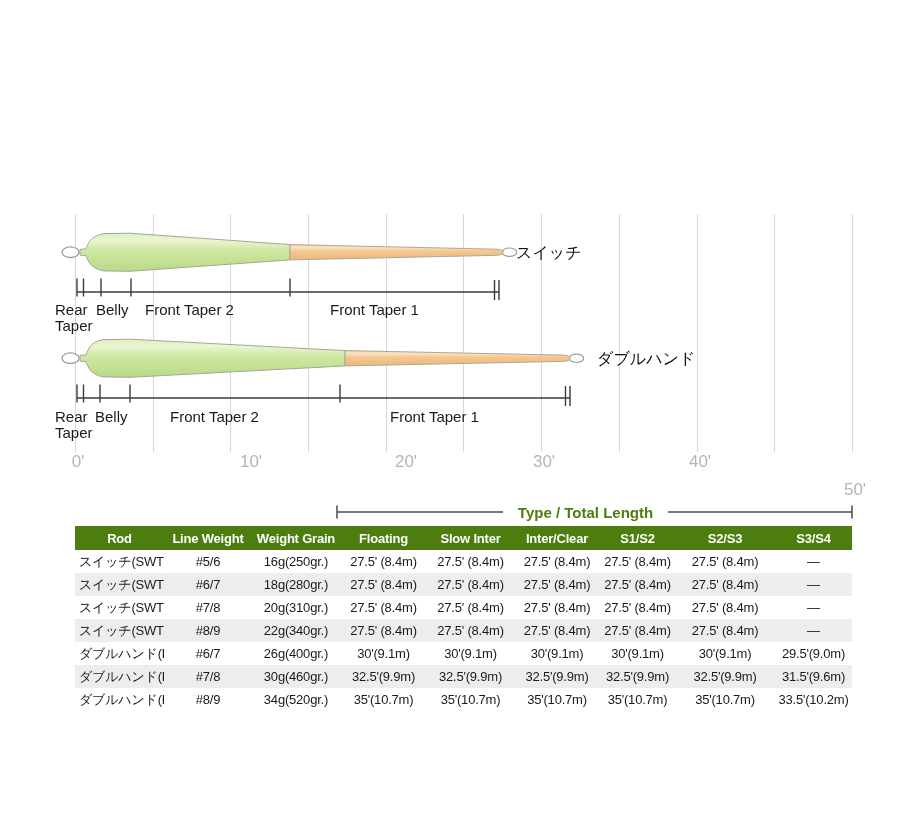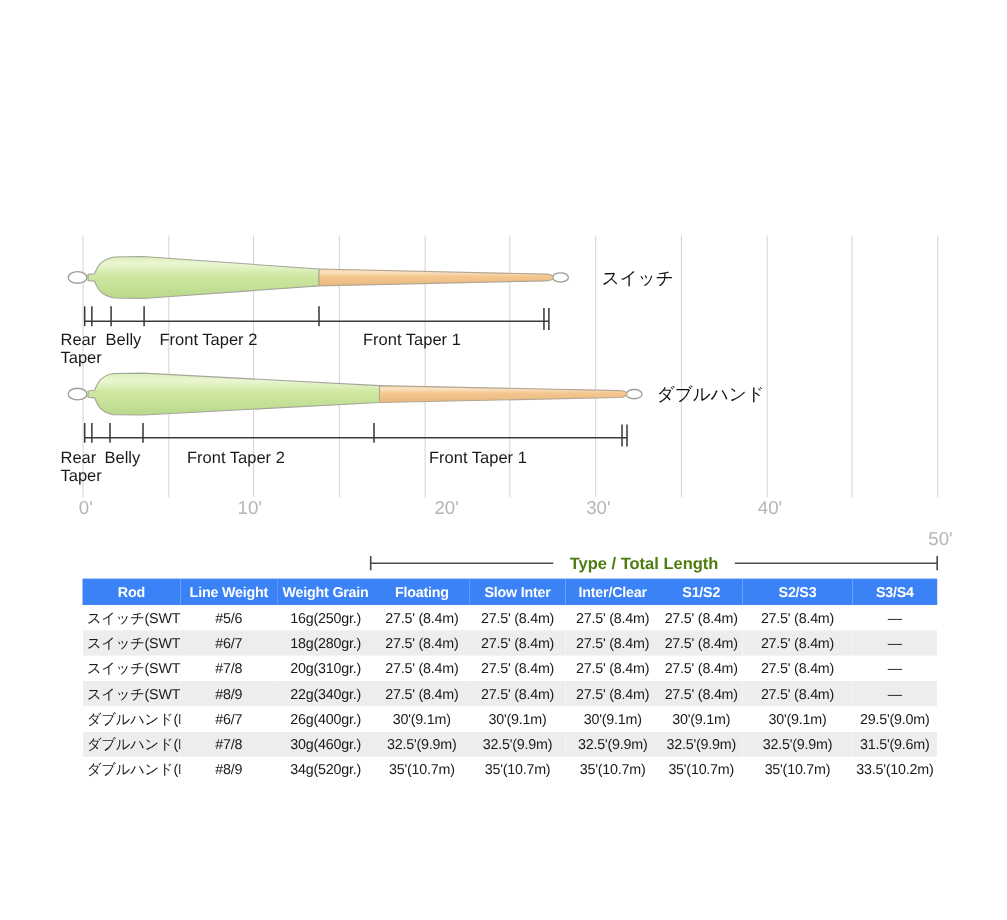--- a/index.html
+++ b/index.html
@@ -13,21 +13,21 @@
   .axis-lbl{position:absolute;top:452px;transform:translateX(-50%);
     color:#b5b5b5;font-size:17px;white-space:nowrap;}
   .sec-lbl{position:absolute;font-size:15px;line-height:16px;color:#1a1a1a;white-space:normal;}
   .sec-center{text-align:left;}
   .line-name{position:absolute;font-size:16px;color:#111;white-space:nowrap;}
   .bracket-lbl{position:absolute;left:503px;top:504px;width:165px;text-align:center;
     font-size:15px;font-weight:bold;color:#4d7c0f;white-space:nowrap;}
   
   .spec-table{position:absolute;left:75px;top:526px;border-collapse:collapse;
     table-layout:fixed;width:777px;font-size:13px;letter-spacing:-0.2px;}
-  .spec-table th{background:#3b82f6;color:#ffffff;font-weight:bold;font-size:13px;
+  .spec-table th{background:#4d7c0f;color:#ffffff;font-weight:bold;font-size:13px;
     height:24px;padding:0;text-align:center;}
   .spec-table td{height:23px;padding:0;text-align:center;white-space:nowrap;overflow:hidden;}
   .spec-table td.rod{text-align:left;padding-left:4px;}
   .spec-table tr.alt td{background:#ededed;}
 </style>
 </head>
 <body>
 
 <div class="canvas">
 
@@ -100,30 +100,30 @@
       <line x1="668" y1="512" x2="852" y2="512"></line>
       <line x1="337" y1="505.5" x2="337" y2="518.5"></line>
       <line x1="852" y1="505.5" x2="852" y2="518.5"></line>
     </g>
   </svg>
 
   <div class="sec-lbl" style="left:55px;top:302px;width:52px;">Rear Taper</div>
   <div class="sec-lbl" style="left:96px;top:302px;">Belly</div>
   <div class="sec-lbl sec-center" style="left:145px;top:302px;width:130px;">Front Taper 2</div>
   <div class="sec-lbl sec-center" style="left:330px;top:302px;width:130px;">Front Taper 1</div>
-  <div class="line-name" style="left:547px;top:243px;">スイッチ</div>
+  <div class="line-name" style="left:516px;top:243px;">スイッチ</div>
 
   <div class="sec-lbl" style="left:55px;top:409px;width:52px;">Rear Taper</div>
   <div class="sec-lbl" style="left:95px;top:409px;">Belly</div>
   <div class="sec-lbl sec-center" style="left:170px;top:409px;width:130px;">Front Taper 2</div>
   <div class="sec-lbl sec-center" style="left:390px;top:409px;width:130px;">Front Taper 1</div>
   <div class="line-name" style="left:597px;top:349px;">ダブルハンド</div>
 
   <div class="axis-lbl" style="left:78px;">0'</div>
-  <div class="axis-lbl" style="left:227px;text-align:right;">10'</div>
+  <div class="axis-lbl" style="left:251px;text-align:right;">10'</div>
   <div class="axis-lbl" style="left:388px;margin-left:18px;">20'</div>
   <div class="axis-lbl" style="left:544px;">30'</div>
   <div class="axis-lbl" style="left:700px;">40'</div>
   <div class="axis-lbl" style="left:855px;margin-top:28px;">50'</div>
 
   <div class="bracket-lbl">Type / Total Length</div>
 
   <table class="spec-table">
     <colgroup>
       <col style="width:89px">

